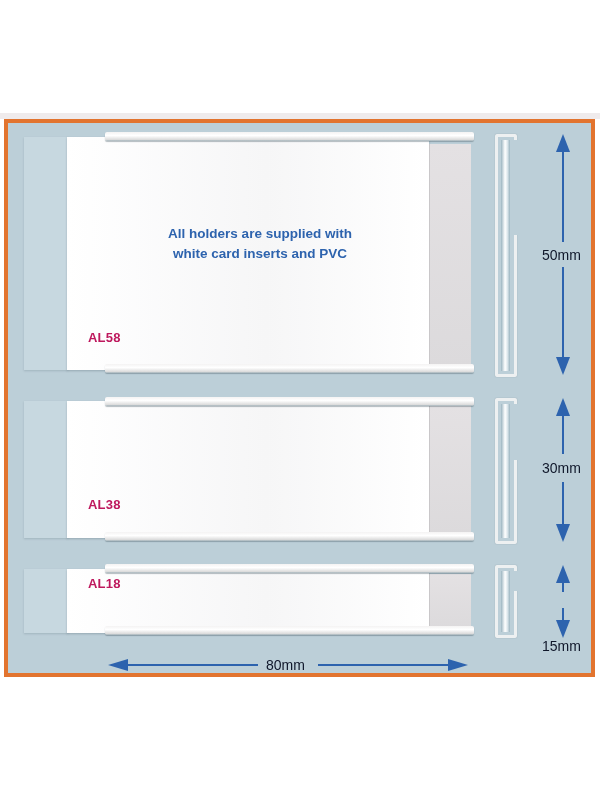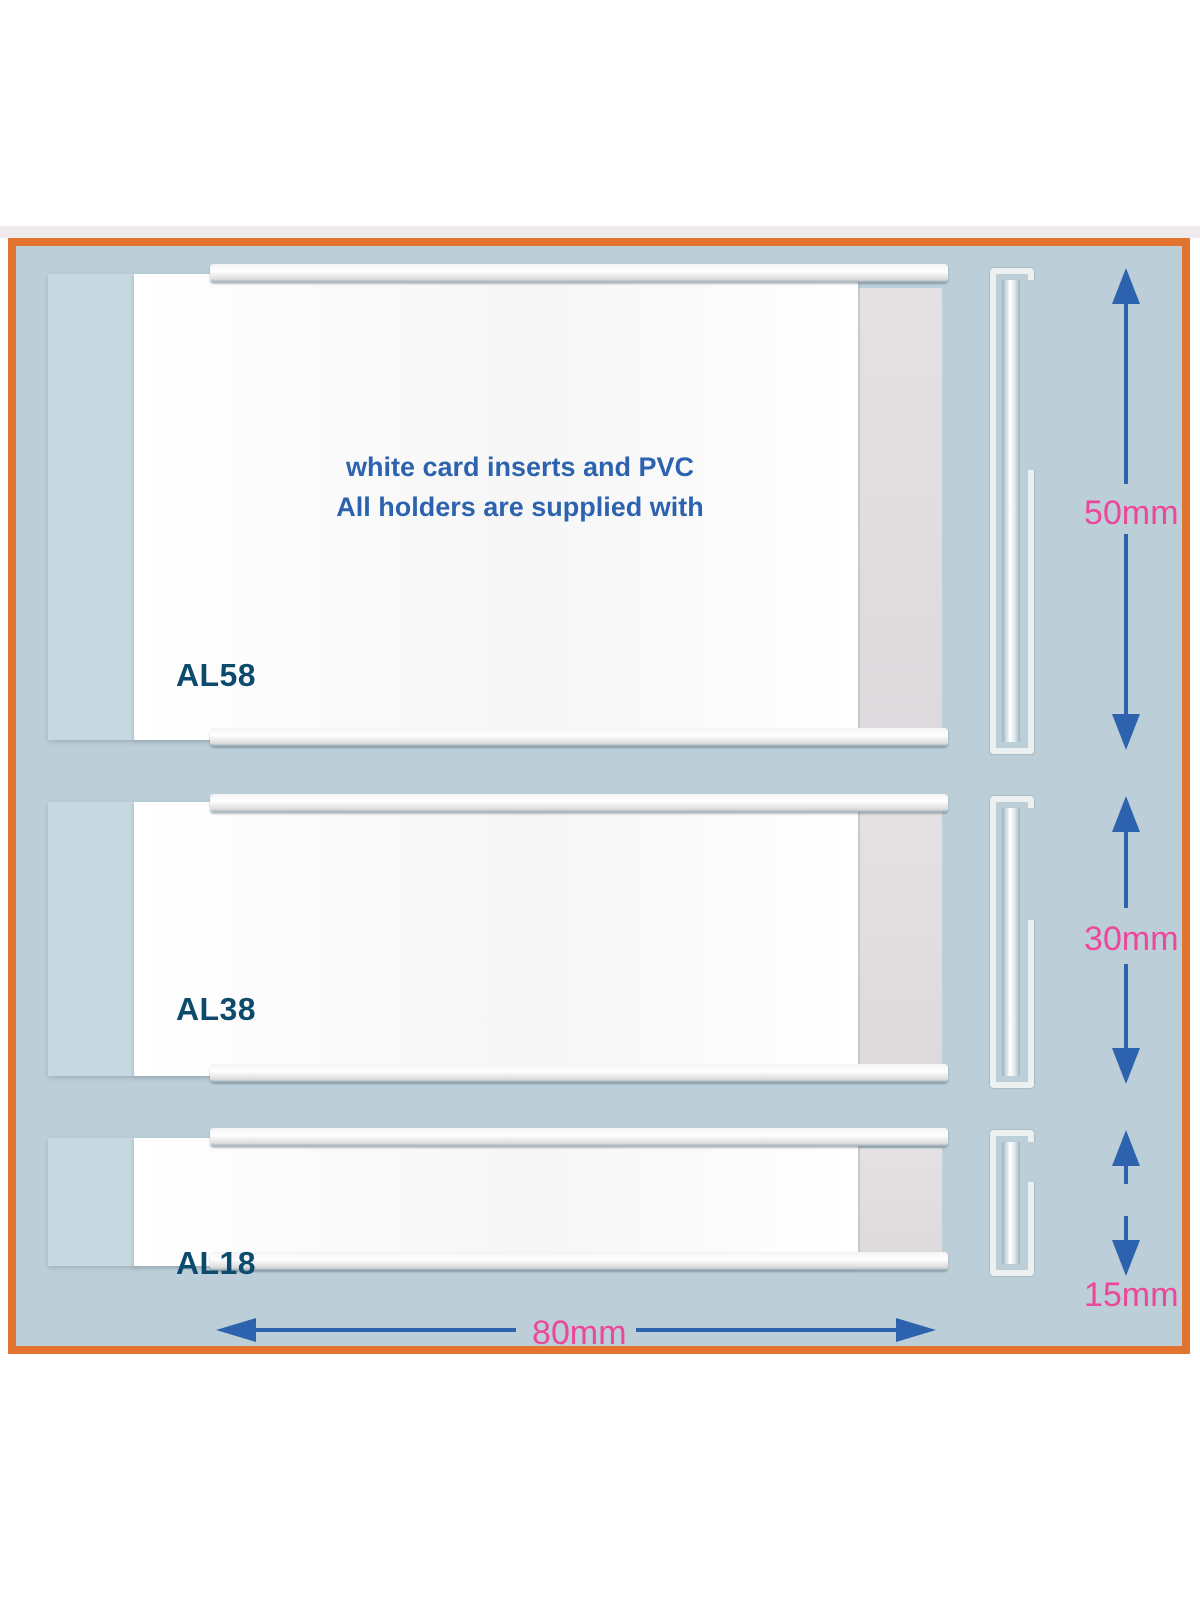--- a/index.html
+++ b/index.html
@@ -22,42 +22,42 @@
     .card-grey {
       position: absolute; background: linear-gradient(180deg,#e4e1e3,#dcdadc);
       border-left: 1px solid #c9c7c9;
     }
     .rail {
       position: absolute; height: 9px;
       background: linear-gradient(180deg,#f4f3f3 0%,#ffffff 40%,#dcdcdc 85%,#9fb0b8 100%);
       border-radius: 2px; box-shadow: 0 1px 1px rgba(70,90,100,0.4);
     }
     .model-label {
-      position: absolute; color: #0c4a6e; font-weight: bold; font-size: 16px; letter-spacing: 0.2px; text-align: right;
+      position: absolute; color: #be185d; font-weight: bold; font-size: 13px; letter-spacing: 0.2px; text-align: right;
     }
     .note {
       position: absolute; left: 145px; top: 224px; width: 230px; text-align: center;
       color: #2d63ae; font-weight: bold; font-size: 13.5px; line-height: 19.5px;
     }
 
     .profile {
       position: absolute; width: 22px;
       border: 3px solid #edf0f1; border-radius: 2px;
       box-shadow: 0 0 1px rgba(60,80,90,0.5);
     }
     .profile .gap-top, .profile .gap-bot {
       position: absolute; right: -4px; width: 6px; height: calc(50% - 6px); background: #bccfd8;
     }
     .profile .gap-top { top: 3px; height: 40%; }
     .profile .inner {
       position: absolute; left: 3px; top: 3px; bottom: 3px; width: 9px;
       background: linear-gradient(90deg,#9bb4c0 0%,#ffffff 45%,#dfe9ee 70%,#9bb4c0 100%);
     }
 
-    .dim { position: absolute; color: #ec4899; font-size: 17px; }
+    .dim { position: absolute; color: #0f172a; font-size: 14px; }
     .vline { position: absolute; width: 2px; background: #2d63ae; }
     .arrow-up, .arrow-down {
       position: absolute; width: 0; height: 0;
       border-left: 7px solid transparent; border-right: 7px solid transparent;
     }
     .arrow-up { border-bottom: 18px solid #2d63ae; }
     .arrow-down { border-top: 18px solid #2d63ae; }
     .hline { position: absolute; height: 2px; background: #2d63ae; }
     .arrow-left, .arrow-right {
       position: absolute; width: 0; height: 0;
@@ -76,40 +76,40 @@
 <div>
   <div class="ghost" style="left:24px;top:137px;width:44px;height:233px;"></div>
   <div class="card" style="left:67px;top:137px;width:362px;height:233px;"></div>
   <div class="card-grey" style="left:429px;top:144px;width:42px;height:223px;"></div>
   <div class="rail" style="left:105px;top:132px;width:369px;"></div>
   <div class="rail" style="left:105px;top:364px;width:369px;"></div>
   <div class="model-label" style="left:88px;top:330px;">AL58</div>
 </div>
 
 <div class="note">
+  <div>All holders are supplied with</div>
   <div>white card inserts and PVC</div>
-  <div>All holders are supplied with</div>
 </div>
 
 <div>
   <div class="ghost" style="left:24px;top:401px;width:44px;height:137px;"></div>
   <div class="card" style="left:67px;top:401px;width:362px;height:137px;"></div>
   <div class="card-grey" style="left:429px;top:406px;width:42px;height:128px;"></div>
   <div class="rail" style="left:105px;top:397px;width:369px;"></div>
   <div class="rail" style="left:105px;top:532px;width:369px;"></div>
   <div class="model-label" style="left:88px;top:497px;">AL38</div>
 </div>
 
 <div>
   <div class="ghost" style="left:24px;top:569px;width:44px;height:64px;"></div>
   <div class="card" style="left:67px;top:569px;width:362px;height:64px;"></div>
   <div class="card-grey" style="left:429px;top:574px;width:42px;height:55px;"></div>
   <div class="rail" style="left:105px;top:564px;width:369px;"></div>
   <div class="rail" style="left:105px;top:626px;width:369px;"></div>
-  <div class="model-label" style="left:88px;top:624px;">AL18</div>
+  <div class="model-label" style="left:88px;top:576px;">AL18</div>
 </div>
 
 <div class="profile" style="left:495px;top:134px;height:243px;">
   <div class="inner"></div>
     <div class="gap-top"></div>
 </div>
 <div class="profile" style="left:495px;top:398px;height:146px;">
   <div class="inner"></div>
     <div class="gap-top"></div>
 </div>

